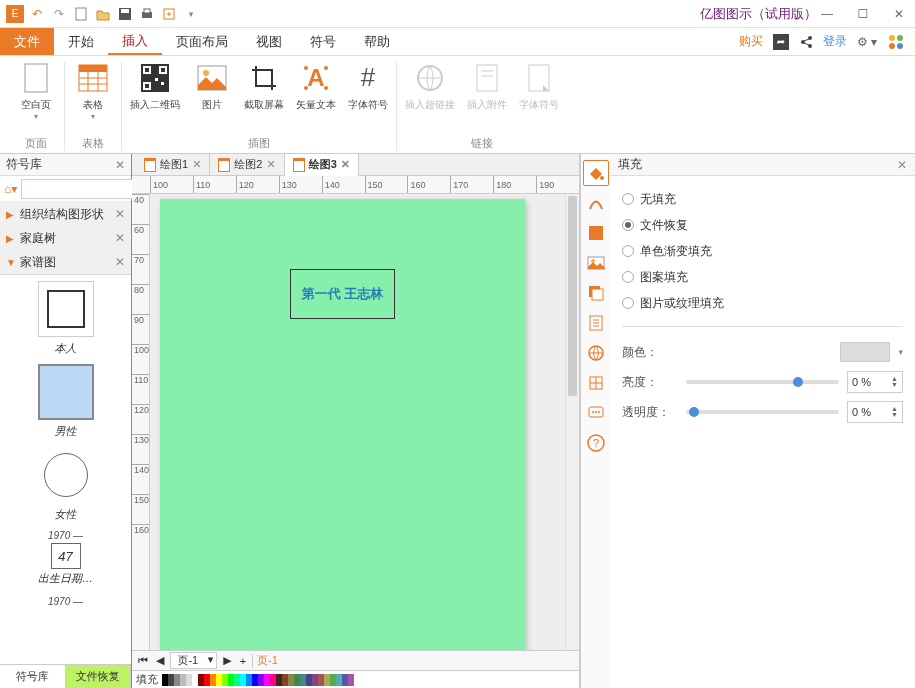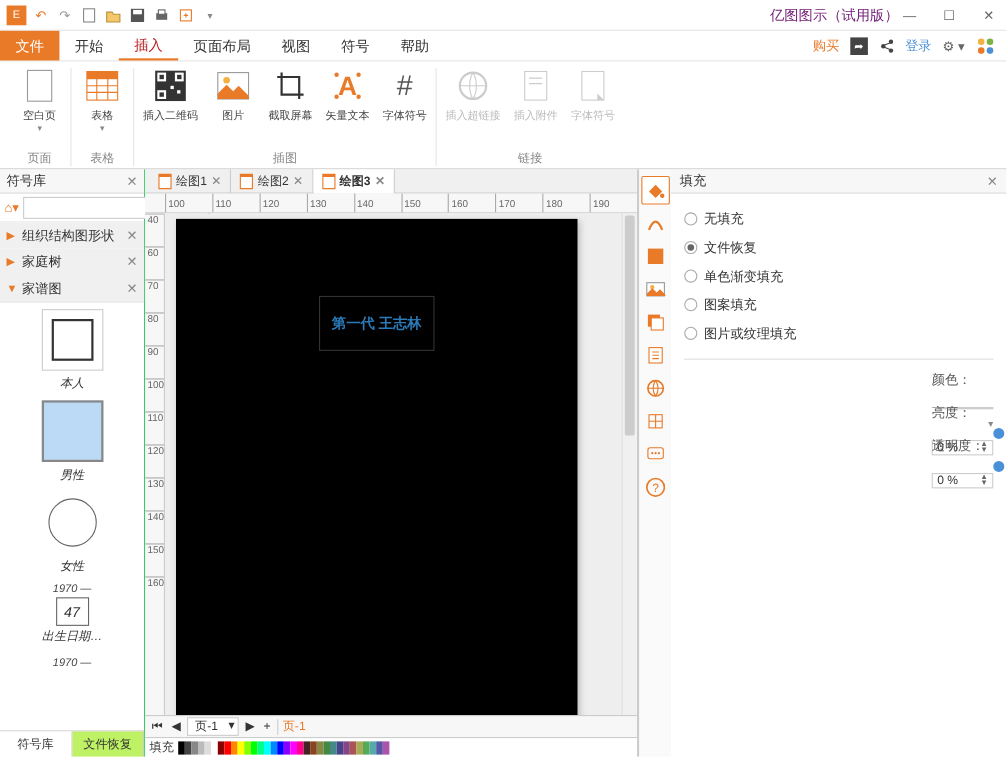--- a/index.html
+++ b/index.html
@@ -62,21 +62,21 @@
 .doctab { height: 22px; display: flex; align-items: center; padding: 0 8px; gap: 4px; cursor: pointer; font-size: 11px; border-right: 1px solid #ccc; }
 .doctab.active { background: #fff; font-weight: bold; }
 .doctab .dicon { width: 12px; height: 14px; background: linear-gradient(#fff,#fff); border: 1px solid #e87a28; border-top: 3px solid #e87a28; }
 .doctab .dx { color: #888; cursor: pointer; }
 .ruler-h { height: 18px; background: #f7f7f7; border-bottom: 1px solid #ccc; display: flex; font-size: 9px; color: #666; position: relative; padding-left: 18px;}
 .ruler-h .tick { width: 46px; text-align: left; border-left: 1px solid #aaa; padding-left: 2px; line-height: 18px;}
 .canvas-wrap { flex: 1; display: flex; min-height: 0; }
 .ruler-v { width: 18px; background: #f7f7f7; border-right: 1px solid #ccc; font-size: 9px; color: #666; }
 .ruler-v .vtick { height: 30px; border-top: 1px solid #aaa; padding-left: 2px;}
 .canvas { flex: 1; background: #eee; position: relative; overflow: hidden; }
-.page { position: absolute; left: 10px; top: 5px; width: 365px; height: 472px; background: #000000; box-shadow: 2px 2px 6px rgba(0,0,0,0.2); }
+.page { position: absolute; left: 10px; top: 5px; width: 365px; height: 472px; background: #86efac; box-shadow: 2px 2px 6px rgba(0,0,0,0.2); }
 .node { position: absolute; left: 130px; top: 70px; width: 105px; height: 50px; border: 1.5px solid #333; display: flex; align-items: center; justify-content: center; }
 .node span { color: #2a7ab8; font-weight: bold; font-size: 13px; }
 .scrollbar-v { width: 14px; background: #f0f0f0; border-left: 1px solid #ddd; position: relative;}
 .scrollbar-v .thumb { position: absolute; top: 2px; left: 2px; right: 2px; height: 200px; background: #ccc; border-radius: 2px;}
 .pagebar { height: 20px; border-top: 1px solid #ccc; display: flex; align-items: center; font-size: 11px; background: #f7f7f7; padding: 0 4px; gap: 4px;}
 .pagebar .pnav { cursor: pointer; padding: 0 2px; }
 .pagebar .pn { color: #e87a28; }
 .statusbar { height: 18px; border-top: 1px solid #ccc; display: flex; align-items: center; padding: 0 4px; font-size: 11px; gap: 4px; background: #fff;}
 .color-strip { display: flex; height: 12px; }
 .color-strip .sw { width: 6px; height: 12px; }
@@ -89,21 +89,21 @@
 
 .rpanel { width: 305px; display: flex; flex-direction: column; }
 .rp-header { height: 22px; display: flex; align-items: center; padding: 0 8px; background: #f7f7f7; border-bottom: 1px solid #ddd; }
 .rp-header .rp-title { flex: 1; font-size: 12px; }
 .rp-header .rp-close { cursor: pointer; color: #888; }
 .rp-body { padding: 10px 12px; }
 .radio-row { display: flex; align-items: center; height: 26px; gap: 6px; cursor: pointer; }
 .radio-dot { width: 12px; height: 12px; border: 1px solid #aaa; border-radius: 50%; display: flex; align-items: center; justify-content: center;}
 .radio-dot.sel::after { content: ''; width: 6px; height: 6px; background: #666; border-radius: 50%; }
 .rp-sep { height: 1px; background: #ddd; margin: 10px 0; }
-.rp-row { display: flex; align-items: flex-end; height: 30px; gap: 8px; flex-direction: column; }
+.rp-row { display: flex; align-items: center; height: 30px; gap: 8px; }
 .rp-row .rlabel { width: 56px; color: #555; }
 .rp-row .slider { flex: 1; height: 4px; background: #ddd; border-radius: 2px; position: relative; }
 .rp-row .slider .sthumb { position: absolute; width: 10px; height: 10px; background: #4a90d9; border-radius: 50%; top: -3px; }
 .rp-row .spin { width: 56px; height: 22px; border: 1px solid #ccc; display: flex; align-items: center; padding: 0 4px; font-size: 11px; justify-content: space-between;}
 .rp-row .colorbox { width: 50px; height: 20px; border: 1px solid #ccc; background: #ddd; }
 .spin-btns { display:flex; flex-direction:column; font-size:7px; line-height:6px; color:#666;}
 
 svg { display: block; }
 </style>
 </head>

